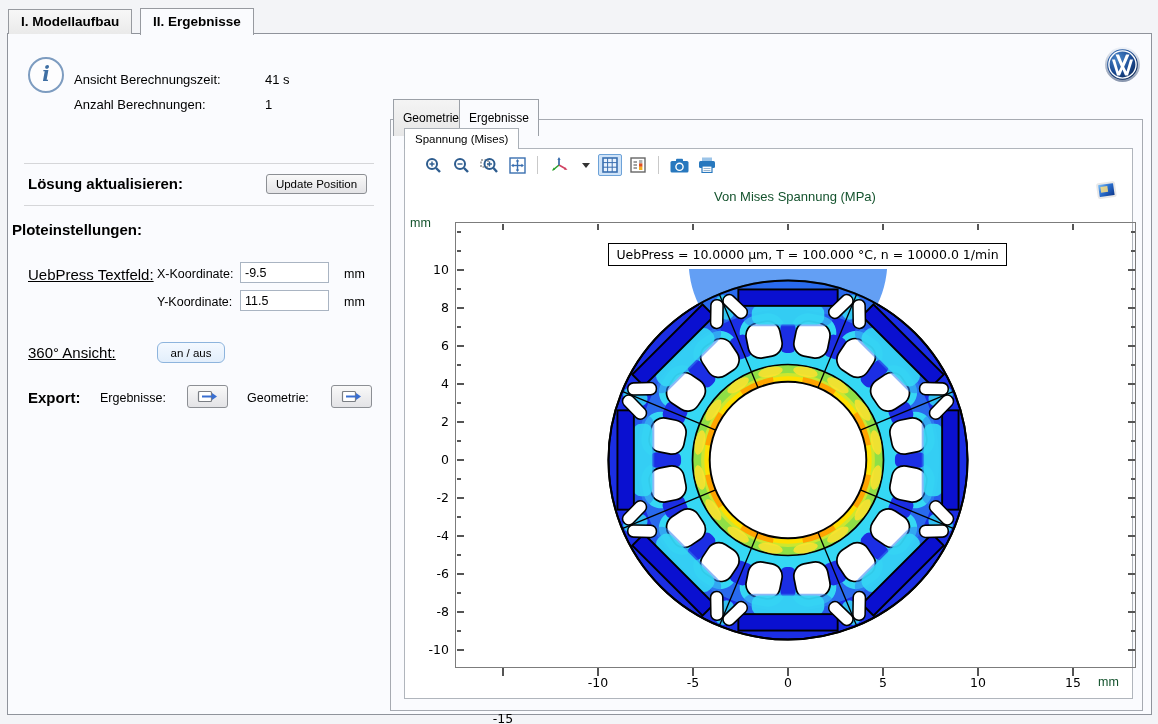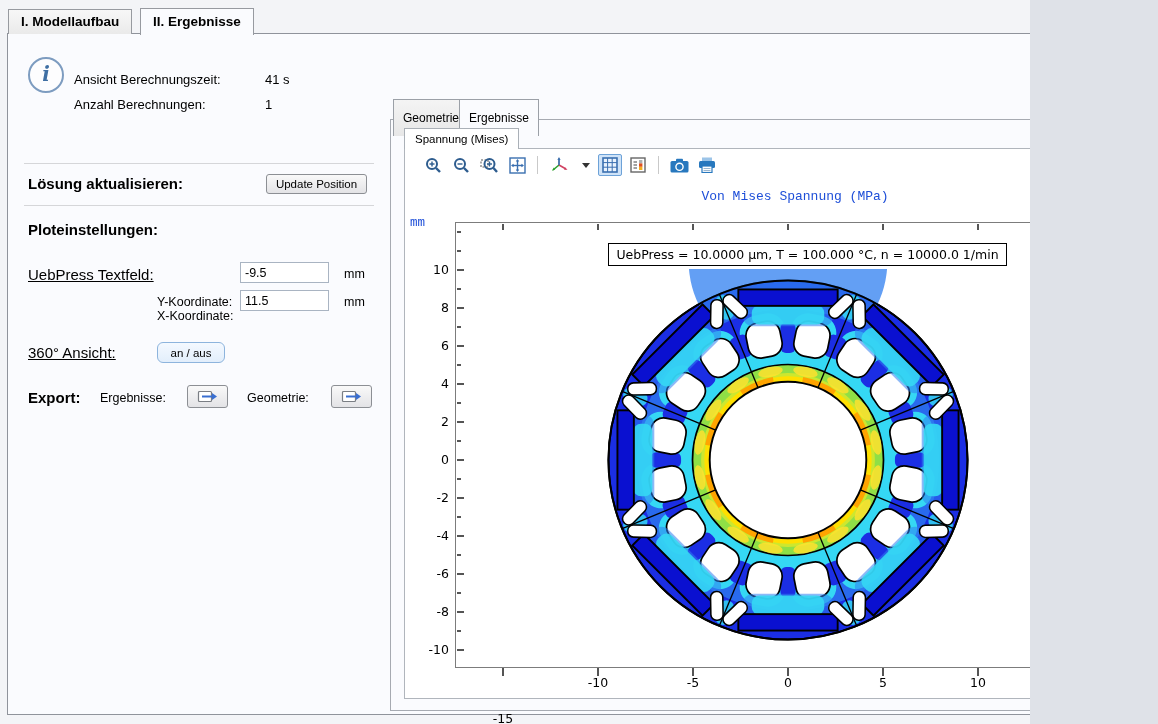--- a/index.html
+++ b/index.html
@@ -1,16 +1,16 @@
 <!DOCTYPE html>
 <html><head>
 <meta charset="utf-8">
 <style>
   html,body{margin:0;padding:0;background:#dfe2e8;}
-  #stage{position:relative;width:1030px;height:724px;background:#f3f4f7;overflow:hidden;
+  #stage{position:relative;width:1158px;height:724px;background:#f3f4f7;overflow:hidden;
          font-family:"Liberation Sans",sans-serif;color:#000;}
   .abs{position:absolute;}
   
   #card{left:7px;top:33px;width:1143px;height:680px;background:#fafbfe;border:1px solid #8f939b;}
   
   .main-tab{top:9px;height:24px;line-height:24px;padding:0 12px;font-size:13.5px;font-weight:bold;
             background:linear-gradient(#f7f7f7,#eaeaea);border:1px solid #979aa0;border-bottom:none;z-index:3;}
   .main-tab.active{background:#fafbfe;height:26px;line-height:26px;top:8px;z-index:4;}
   
   .lbl13{font-size:13px;}
@@ -31,21 +31,21 @@
   .sub-tab{height:20px;line-height:20px;padding:8px 9px;font-size:12px;border:1px solid #9ba0a7;border-bottom:none;
            background:linear-gradient(#f4f4f4,#e7e7e7);z-index:5;}
   .sub-tab.active{background:#fafbfe;z-index:6;}
   .plot-tab{height:20px;line-height:20px;padding:0 10px;font-size:11.5px;border:1px solid #aab0b7;border-bottom:none;background:#fff;z-index:6;text-align:center;}
   #inner-box{left:404px;top:148px;width:729px;height:551px;background:#fff;border:1px solid #b0b5bc;box-sizing:border-box;}
   #toolbar{left:405px;top:150px;width:726px;height:30px;display:flex;align-items:center;background:#fff;}
   .tool{width:22px;height:20px;display:flex;align-items:center;justify-content:center;margin:0 2px;cursor:pointer;border:1px solid transparent;border-radius:2px;}
   .tool.active{background:#cfe3f8;border:1px solid #6da2d8;}
   .tsep{width:1px;height:18px;background:#c9c9c9;margin:0 6px;}
   
-  .ptxt{font-family:Liberation Mono, monospace;color:#1d4ed8;}
+  .ptxt{font-family:Liberation Sans, sans-serif;color:#14532d;}
   #plot-frame{left:455px;top:222px;width:681px;height:446px;border:1.5px solid #7c7c7c;box-sizing:border-box;}
   .tick{position:absolute;background:#555;}
   .xlab{position:absolute;width:50px;text-align:center;font-size:12.5px;font-family:"DejaVu Sans",sans-serif;}
   .ylab{position:absolute;width:44px;text-align:right;font-size:12.5px;font-family:"DejaVu Sans",sans-serif;}
   #annot{left:608px;top:243px;width:399px;height:23px;border:1.6px solid #000;background:#fff;box-sizing:border-box;
          display:flex;align-items:center;justify-content:center;font-size:12.5px;font-family:"DejaVu Sans",sans-serif;}
 </style>
 </head>
 <body>
 
@@ -85,23 +85,23 @@
 
   <div class="abs divider" style="left:24px;top:163px;width:350px;"></div>
 
   <div class="abs h15" style="left:28px;top:175px;">Lösung aktualisieren:</div>
   <div class="abs btn" style="left:266px;top:174px;width:101px;height:20px;">
     <span>Update Position</span>
   </div>
 
   <div class="abs divider" style="left:24px;top:205px;width:350px;"></div>
 
-  <div class="abs h15" style="left:28px;top:221px;">Ploteinstellungen:</div>
+  <div class="abs h15" style="left:12px;top:221px;">Ploteinstellungen:</div>
   <div class="abs u15" style="left:28px;top:266px;">UebPress Textfeld:</div>
-  <div class="abs lbl12" style="left:157px;top:267px;margin-top:42px;">X-Koordinate:</div>
+  <div class="abs lbl12" style="left:157px;top:267px;">X-Koordinate:</div>
   <input class="abs input" style="left: 240px; top: 262px; width: 89px; height: 21px;" value="-9.5">
   <div class="abs lbl12" style="left:344px;top:267px;">mm</div>
   <div class="abs lbl12" style="left:157px;top:295px;">Y-Koordinate:</div>
   <input class="abs input" style="left: 240px; top: 290px; width: 89px; height: 21px;" value="11.5">
   <div class="abs lbl12" style="left:344px;top:295px;">mm</div>
 
   <div class="abs u15" style="left:28px;top:344px;">360° Ansicht:</div>
   <div class="abs btn blue" style="left:157px;top:342px;width:68px;height:21px;border-radius:6px;">
     <span>an / aus</span>
   </div>

